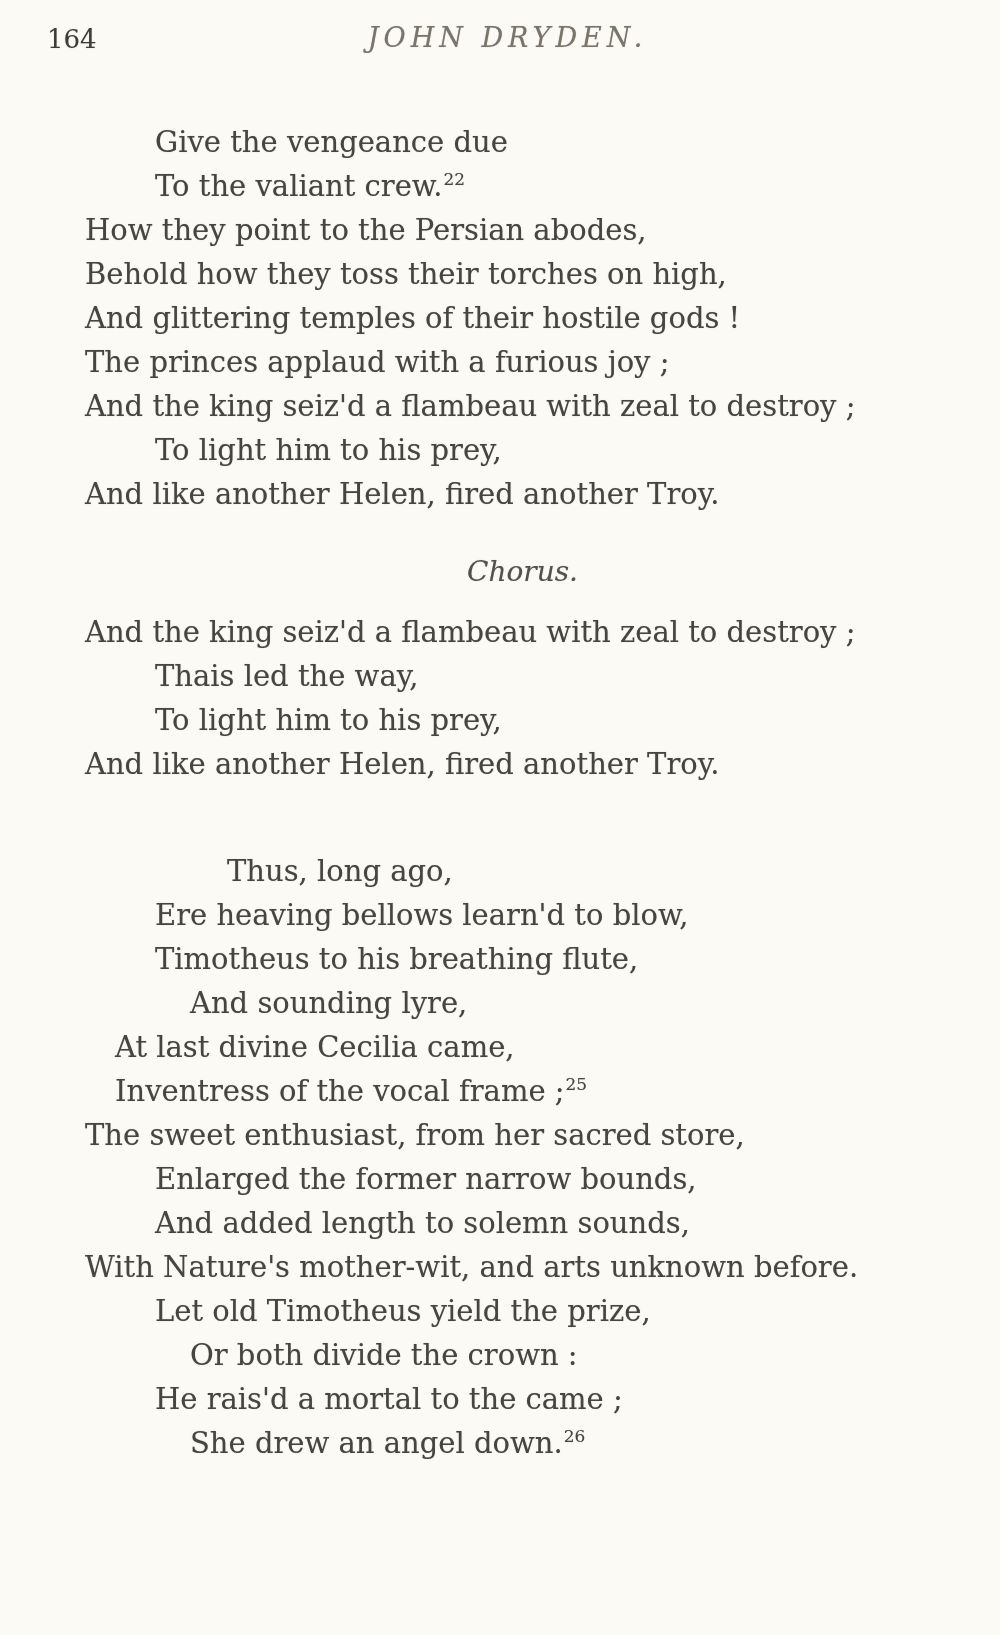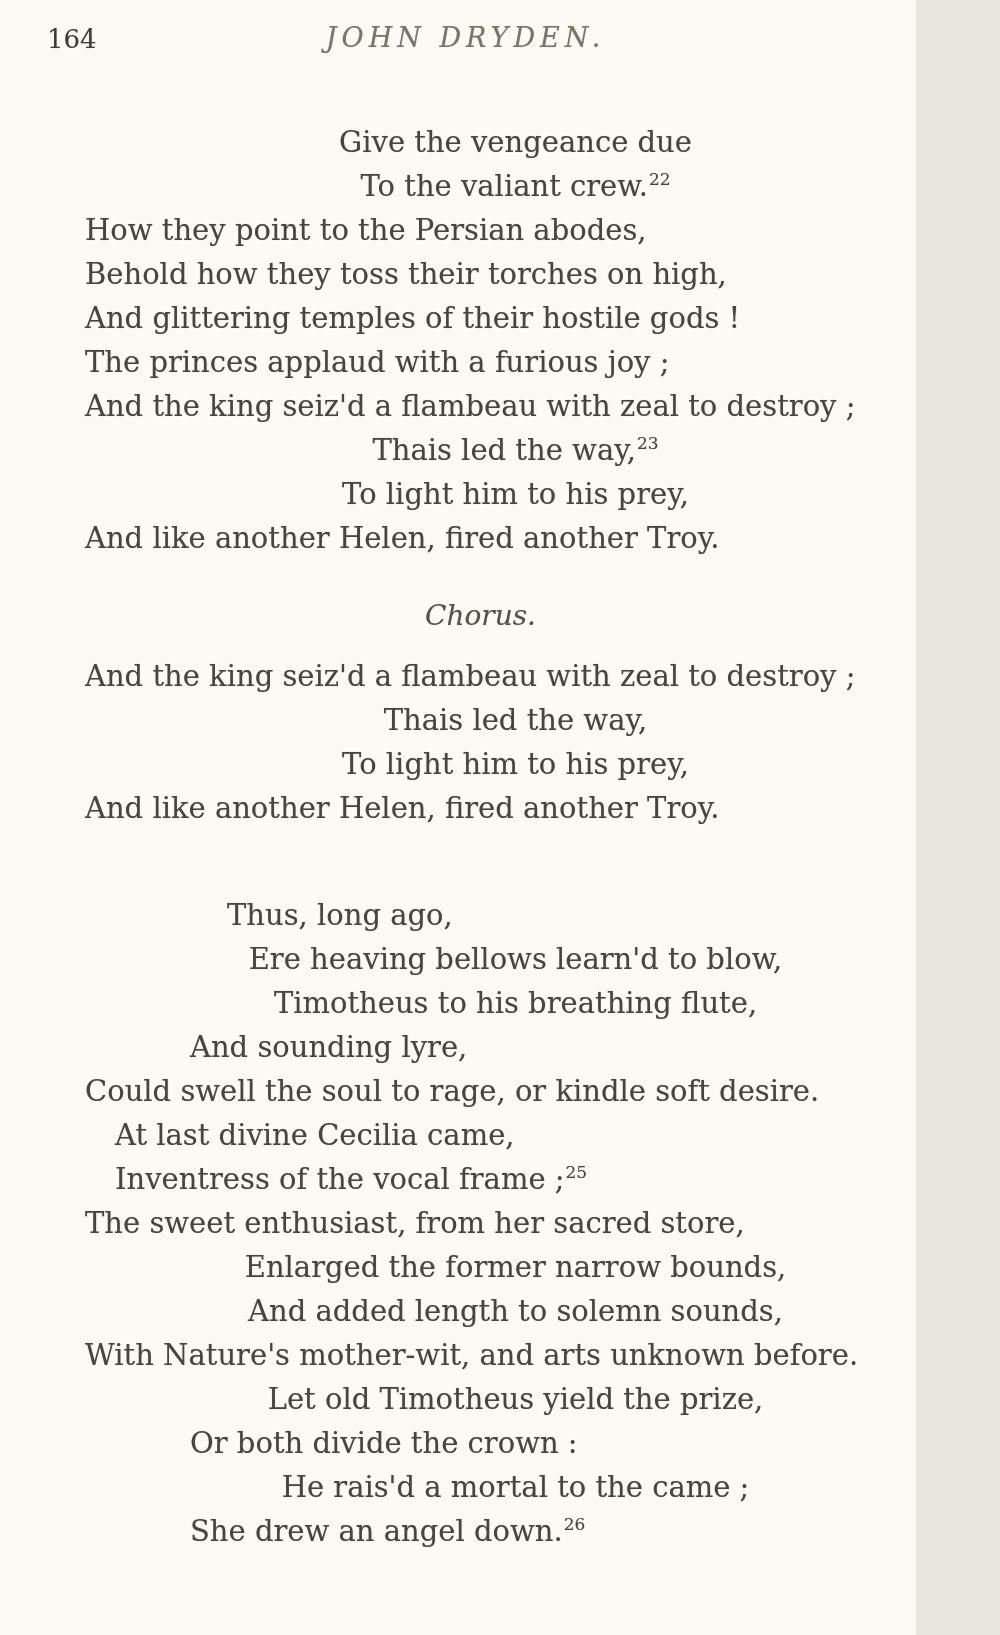--- a/index.html
+++ b/index.html
@@ -2,21 +2,21 @@
 <html><head>
 <meta charset="utf-8">
 <style>
   * { margin: 0; padding: 0; box-sizing: border-box; }
   html, body { background: #e9e6df; }
   body {
     width: 1000px;
     font-family: "DejaVu Serif", "Liberation Serif", serif;
   }
   .page {
-    width: 916px;
+    width: 1000px;
     height: 1635px;
     background: #fcfaf5;
     color: #45423c;
     padding: 22px 40px 0 47px;
     position: relative;
     overflow: hidden;
     text-shadow: 0 0 1px rgba(70,68,64,0.35);
   }
   .page-header {
     position: relative;
@@ -43,21 +43,21 @@
   }
   .poem {
     padding-left: 38px;
     font-size: 29px;
     line-height: 44px;
     color: #474540;
   }
   .line { white-space: pre-wrap; }
   .i0 { padding-left: 0; }
   .i1 { padding-left: 30px; }
-  .i2 { padding-left: 70px; text-align: center; }
+  .i2 { padding-left: 70px; }
   .i3 { padding-left: 105px; }
   .i4 { padding-left: 142px; }
   .chorus-head {
     text-align: center;
     font-style: italic;
     font-size: 28px;
     margin: 34px 0 16px 0;
     color: #55524b;
   }
   .stanza-gap { margin-top: 63px; }
@@ -81,40 +81,38 @@
   <main class="poem">
 
     <section>
       <div class="line i2"><span>Give the vengeance due</span></div>
       <div class="line i2"><span>To the valiant crew.</span><sup class="fn">22</sup></div>
       <div class="line i0"><span>How they point to the Persian abodes,</span></div>
       <div class="line i0"><span>Behold how they toss their torches on high,</span></div>
       <div class="line i0"><span>And glittering temples of their hostile gods !</span></div>
       <div class="line i0"><span>The princes applaud with a furious joy ;</span></div>
       <div class="line i0"><span>And the king seiz'd a flambeau with zeal to destroy ;</span></div>
-      <div class="line i2"><span>Thais led the way,</span><sup class="fn">23</sup></div>
       <div class="line i2"><span>To light him to his prey,</span></div>
       <div class="line i0"><span>And like another Helen, fired another Troy.</span></div>
     </section>
 
     <div class="chorus-head">Chorus.</div>
 
     <section>
       <div class="line i0"><span>And the king seiz'd a flambeau with zeal to destroy ;</span></div>
       <div class="line i2"><span>Thais led the way,</span></div>
       <div class="line i2"><span>To light him to his prey,</span></div>
       <div class="line i0"><span>And like another Helen, fired another Troy.</span></div>
     </section>
 
     <section class="stanza-gap">
       <div class="line i4"><span>Thus, long ago,</span></div>
       <div class="line i2"><span>Ere heaving bellows learn'd to blow,</span></div>
       <div class="line i2"><span>Timotheus to his breathing flute,</span></div>
       <div class="line i3"><span>And sounding lyre,</span></div>
-      <div class="line i0"><span>Could swell the soul to rage, or kindle soft desire.</span></div>
       <div class="line i1"><span>At last divine Cecilia came,</span></div>
       <div class="line i1"><span>Inventress of the vocal frame ;</span><sup class="fn">25</sup></div>
       <div class="line i0"><span>The sweet enthusiast, from her sacred store,</span></div>
       <div class="line i2"><span>Enlarged the former narrow bounds,</span></div>
       <div class="line i2"><span>And added length to solemn sounds,</span></div>
       <div class="line i0"><span>With Nature's mother-wit, and arts unknown before.</span></div>
       <div class="line i2"><span>Let old Timotheus yield the prize,</span></div>
       <div class="line i3"><span>Or both divide the crown :</span></div>
       <div class="line i2"><span>He rais'd a mortal to the came ;</span></div>
       <div class="line i3"><span>She drew an angel down.</span><sup class="fn">26</sup></div>

